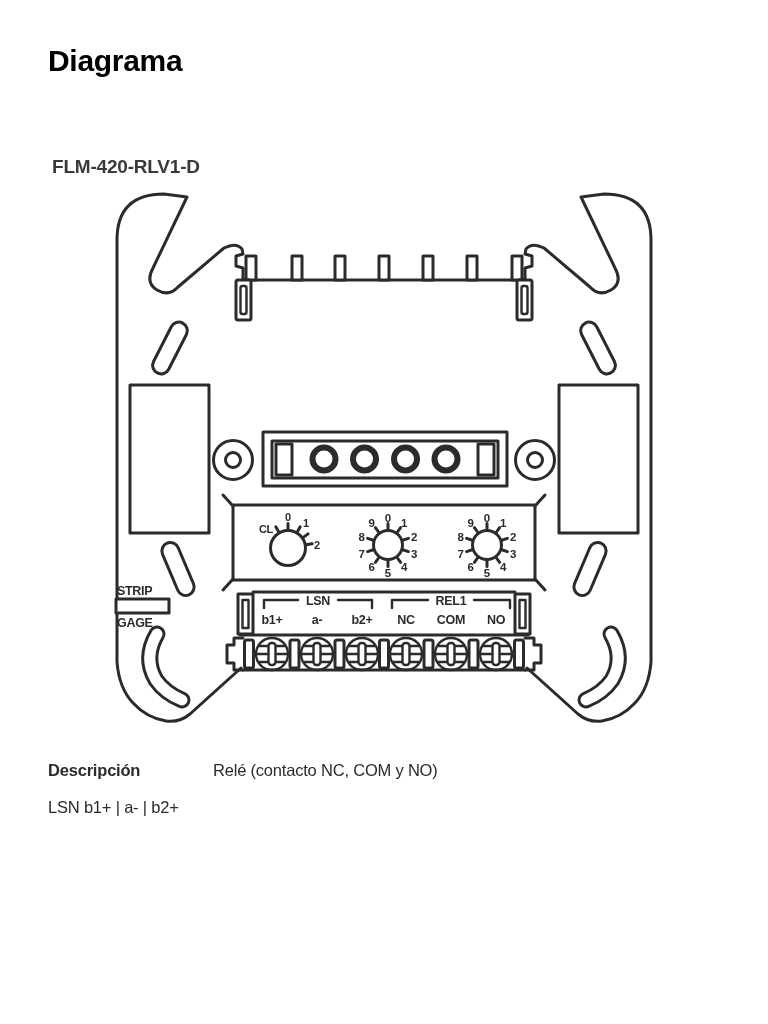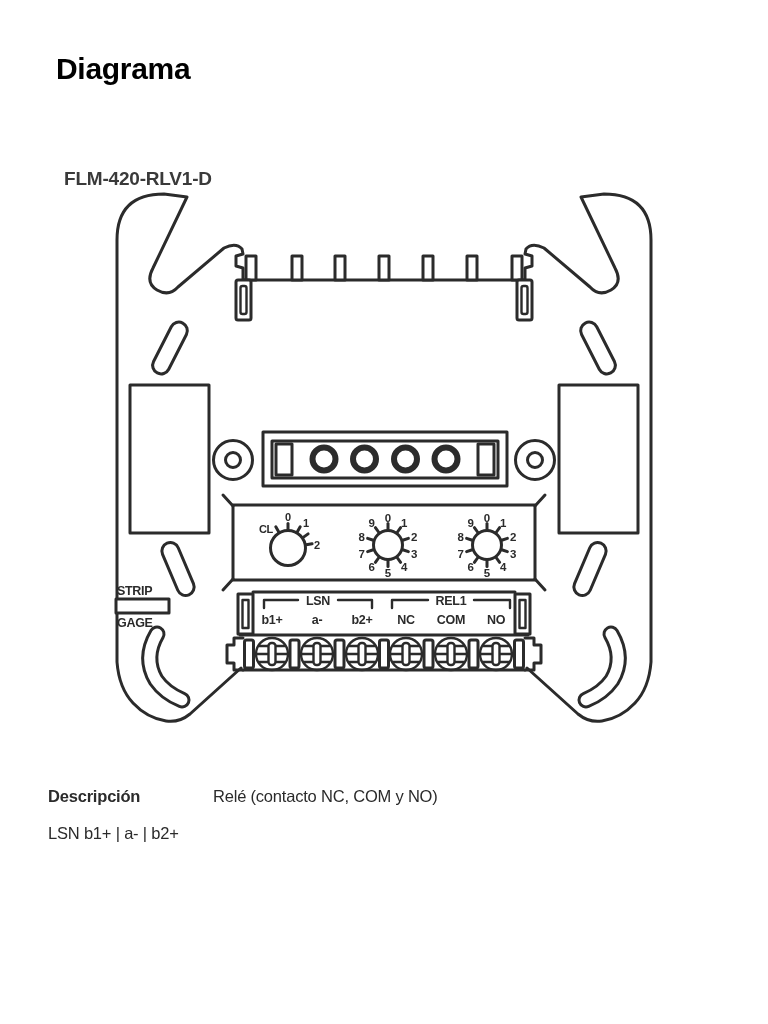--- a/index.html
+++ b/index.html
@@ -1,25 +1,25 @@
 <!DOCTYPE html>
 <html><head>
 <meta charset="utf-8">
 <style>
   html,body{margin:0;padding:0;}
   body{
     width:768px;height:1024px;position:relative;background:#ffffff;
     font-family:"Liberation Sans", sans-serif;color:#1a1a1a;overflow:hidden;
   }
   .page-title{
-    position:absolute;left:48px;top:44px;margin:8px;
+    position:absolute;left:48px;top:44px;margin:0;
     font-size:30px;font-weight:bold;color:#000;letter-spacing:-0.3px;
   }
   .model-title{
-    position:absolute;left:48px;top:152px;margin:16px;
+    position:absolute;left:48px;top:152px;margin:4px;
     font-size:19px;font-weight:bold;color:#3a3a3a;letter-spacing:-0.2px;
   }
   svg.device{position:absolute;left:105px;top:180px;width:560px;height:560px;}
   svg.device *{vector-effect:none;}
   .ln{stroke:#2b2b2b;stroke-width:3;fill:none;stroke-linecap:round;stroke-linejoin:round;}
   .ln2{stroke:#2b2b2b;stroke-width:2.4;fill:none;stroke-linecap:round;stroke-linejoin:round;}
   .wh{fill:#ffffff;}
   .tube-outer{stroke:#2b2b2b;stroke-width:17;fill:none;stroke-linecap:round;}
   .tube-inner{stroke:#ffffff;stroke-width:11;fill:none;stroke-linecap:round;}
   .ring{stroke:#2b2b2b;stroke-width:6;fill:none;}
@@ -27,21 +27,21 @@
     font-family:"Liberation Sans", sans-serif;font-weight:bold;fill:#2b2b2b;
     stroke:none;letter-spacing:-0.3px;
   }
   .t12{font-size:12.5px;} .t11{font-size:11px;}
   .dial-digit{
     font-family:"Liberation Sans", sans-serif;font-weight:bold;fill:#2b2b2b;
     stroke:none;font-size:11.5px;
   }
   .rotary line{stroke:#2b2b2b;stroke-width:3;stroke-linecap:round;}
   .desc-table{
-    position:absolute;left:48px;top:784px;width:672px;
+    position:absolute;left:48px;top:758px;width:672px;
     display:grid;grid-template-columns:165px 1fr;
     grid-auto-rows:minmax(24px,auto);row-gap:13px;
     font-size:16.5px;color:#2b2b2b;letter-spacing:-0.2px;line-height:24px;
   }
   .desc-table .hdr{font-weight:bold;}
 </style>
 </head>
 <body>
 
 <h1 class="page-title">Diagrama</h1>

